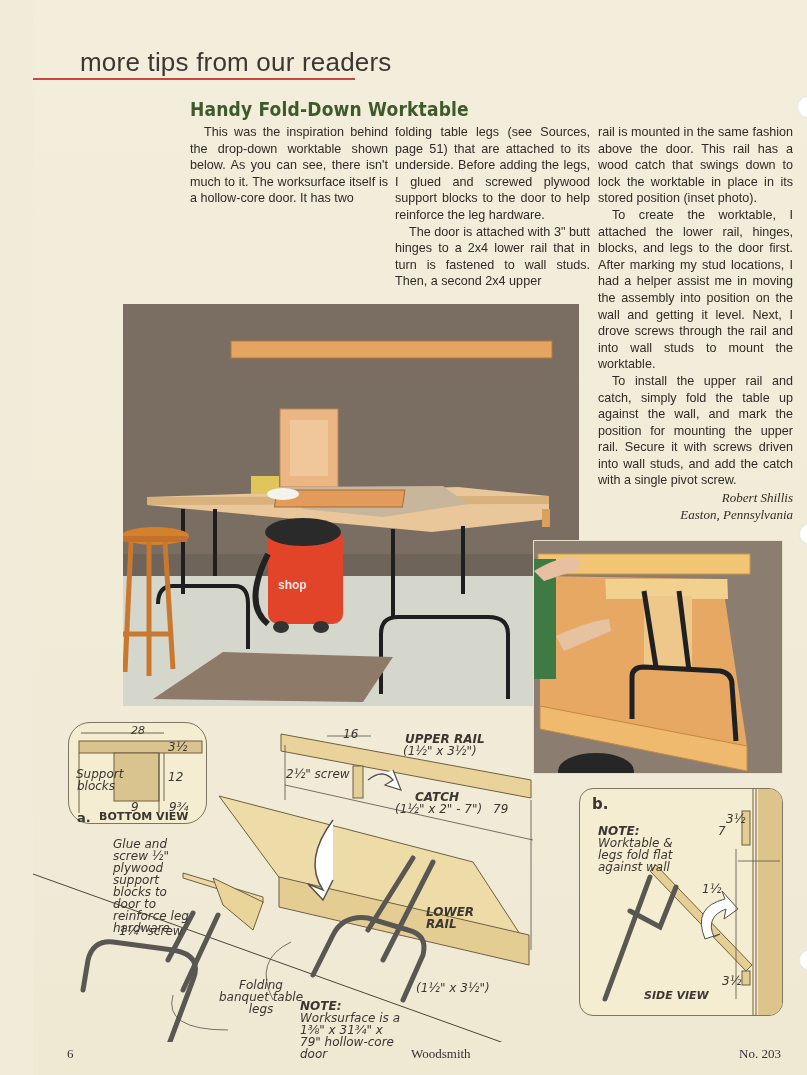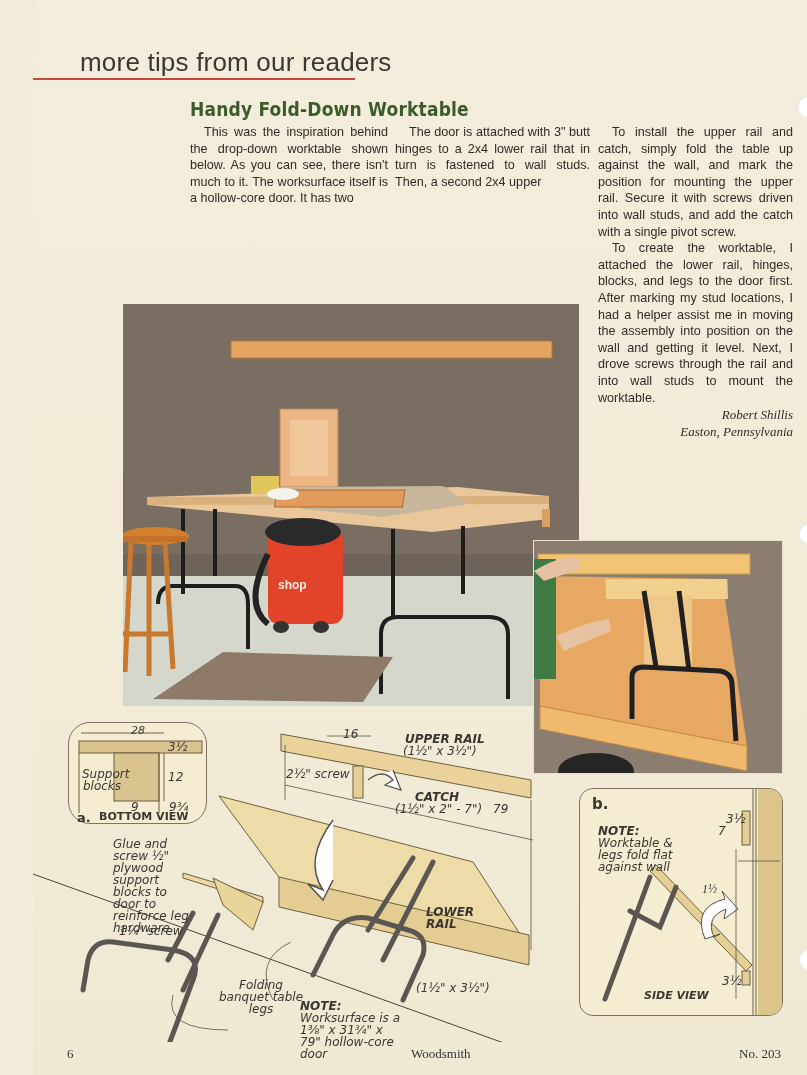--- a/index.html
+++ b/index.html
@@ -46,25 +46,27 @@
 <div class="page">
 
   <div class="section-title">more tips from our readers</div>
   <div class="section-rule"></div>
   <div class="article-title">Handy Fold-Down Worktable</div>
 
   <div class="col col1">
     <p class="ind">This was the inspiration behind the drop-down worktable shown below. As you can see, there isn't much to it. The worksurface itself is a hollow-core door. It has two</p>
   </div>
   <div class="col col2">
+    <p>folding table legs (see Sources, page 51) that are attached to its underside. Before adding the legs, I glued and screwed plywood support blocks to the door to help reinforce the leg hardware.</p>
     <p class="ind">The door is attached with 3" butt hinges to a 2x4 lower rail that in turn is fastened to wall studs. Then, a second 2x4 upper</p>
   </div>
   <div class="col col3">
+    <p>rail is mounted in the same fashion above the door. This rail has a wood catch that swings down to lock the worktable in place in its stored position (inset photo).</p>
+    <p class="ind">To create the worktable, I attached the lower rail, hinges, blocks, and legs to the door first. After marking my stud locations, I had a helper assist me in moving the assembly into position on the wall and getting it level. Next, I drove screws through the rail and into wall studs to mount the worktable.</p>
     <p class="ind">To install the upper rail and catch, simply fold the table up against the wall, and mark the position for mounting the upper rail. Secure it with screws driven into wall studs, and add the catch with a single pivot screw.</p>
-    <p class="ind">To create the worktable, I attached the lower rail, hinges, blocks, and legs to the door first. After marking my stud locations, I had a helper assist me in moving the assembly into position on the wall and getting it level. Next, I drove screws through the rail and into wall studs to mount the worktable.</p>
     <div class="signature">Robert Shillis</div>
     <div class="signature">Easton, Pennsylvania</div>
   </div>
 
   <div class="hole" style="left:764px; top:96px;"></div>
   <div class="hole" style="left:766px; top:523px;"></div>
   <div class="hole" style="left:766px; top:949px;"></div>
 
   <div class="photo-main">
     <svg width="456" height="402" viewBox="0 0 456 402">
@@ -179,21 +181,21 @@
       <line x1="10" y1="30" x2="10" y2="90" stroke="#6e5f40"></line>
       <line x1="90" y1="30" x2="90" y2="90" stroke="#6e5f40"></line>
       <line x1="12" y1="10" x2="95" y2="10" stroke="#4a4438" stroke-width="0.8"></line>
       <line x1="95" y1="30" x2="95" y2="78" stroke="#4a4438" stroke-width="0.8"></line>
     </svg>
     <div class="dlabel" style="left:62px; top:2px; font-size:11px;">28</div>
     <div class="dlabel" style="left:99px; top:18px;">3½</div>
     <div class="dlabel" style="left:99px; top:48px;">12</div>
     <div class="dlabel" style="left:62px; top:78px;">9</div>
     <div class="dlabel" style="left:100px; top:78px;">9¾</div>
-    <div class="dlabel" style="left:13px; top:45px; width:40px;">Support blocks</div>
+    <div class="dlabel" style="left:7px; top:45px; width:40px;">Support blocks</div>
     <div class="dhead" style="left:8px; top:87px; font-size:13px;">a.</div>
     <div class="dhead" style="left:30px; top:87px;">BOTTOM VIEW</div>
   </div>
 
   <div class="dlabel" style="left:310px; top:728px;">16</div>
   <div class="dlabel" style="left:372px; top:733px;"><b>UPPER RAIL</b></div>
   <div class="dlabel" style="left:370px; top:745px;">(1½" x 3½")</div>
   <div class="dlabel" style="left:253px; top:768px;">2½" screw</div>
   <div class="dlabel" style="left:382px; top:791px;"><b>CATCH</b></div>
   <div class="dlabel" style="left:362px; top:803px;">(1½" x 2" - 7")</div>
@@ -222,21 +224,21 @@
       <path d="M125,150 Q112,118 145,110 L142,102 L158,120 L144,130 L146,120 Q125,128 134,148 L140,145 Z" fill="#ffffff" stroke="#55504a"></path>
       <line x1="156" y1="60" x2="156" y2="210" stroke="#55504a" stroke-width="0.8"></line>
       <line x1="158" y1="72" x2="200" y2="72" stroke="#55504a" stroke-width="0.8"></line>
     </svg>
     <div class="dhead" style="left:12px; top:6px; font-size:15px;">b.</div>
     <div class="dlabel" style="left:18px; top:36px; width:90px;">
       <b>NOTE:</b> <span>Worktable &amp; legs fold flat against wall</span>
     </div>
     <div class="dlabel" style="left:146px; top:24px;">3½</div>
     <div class="dlabel" style="left:138px; top:36px;">7</div>
-    <div class="dlabel" style="left:122px; top:94px;font-family:Liberation Serif, serif;">1½</div>
+    <div class="dlabel" style="left:122px; top:94px;">1½</div>
     <div class="dlabel" style="left:142px; top:186px;">3½</div>
     <div class="dhead" style="left:64px; top:200px;font-style:italic;">SIDE VIEW</div>
   </div>
 
   <div class="footer" style="left:34px;">6</div>
   <div class="footer" style="left:378px;">Woodsmith</div>
   <div class="footer" style="left:706px;">No. 203</div>
 
 </div>
 

